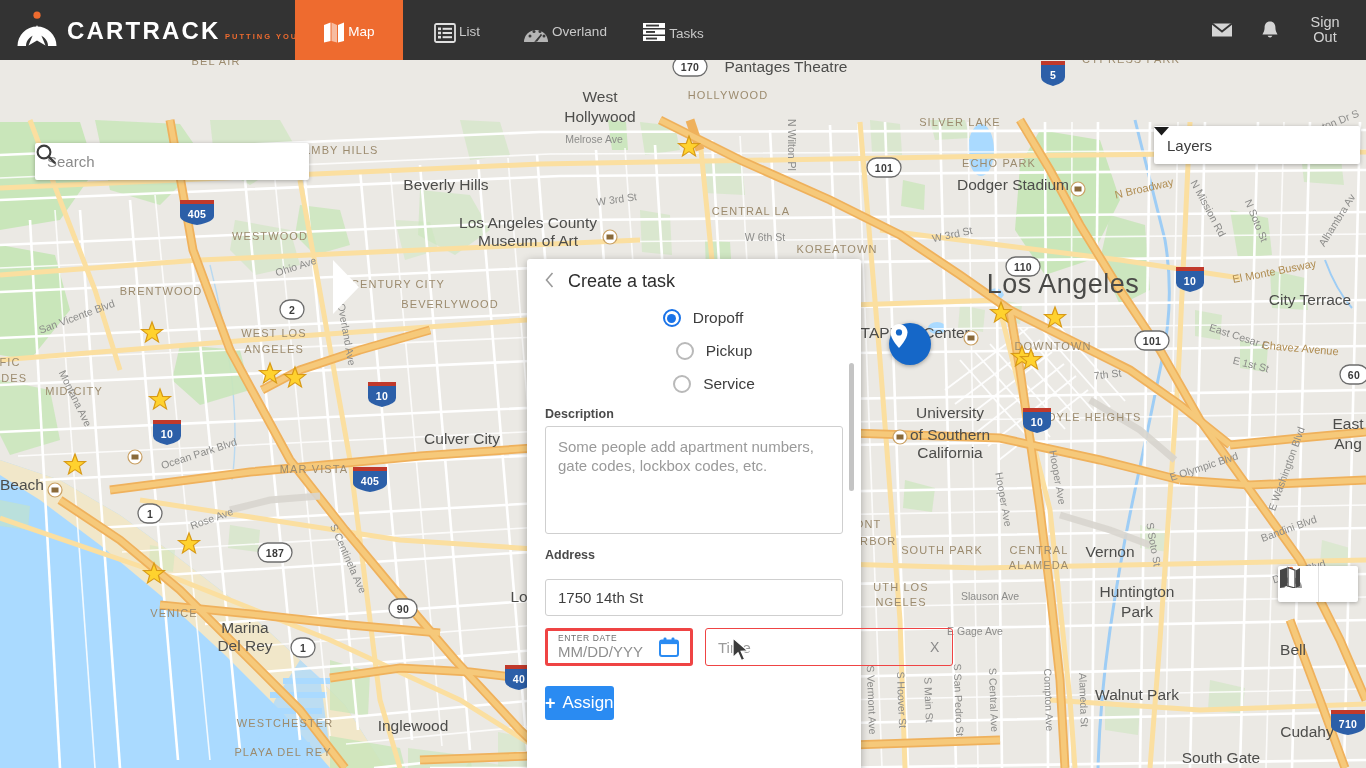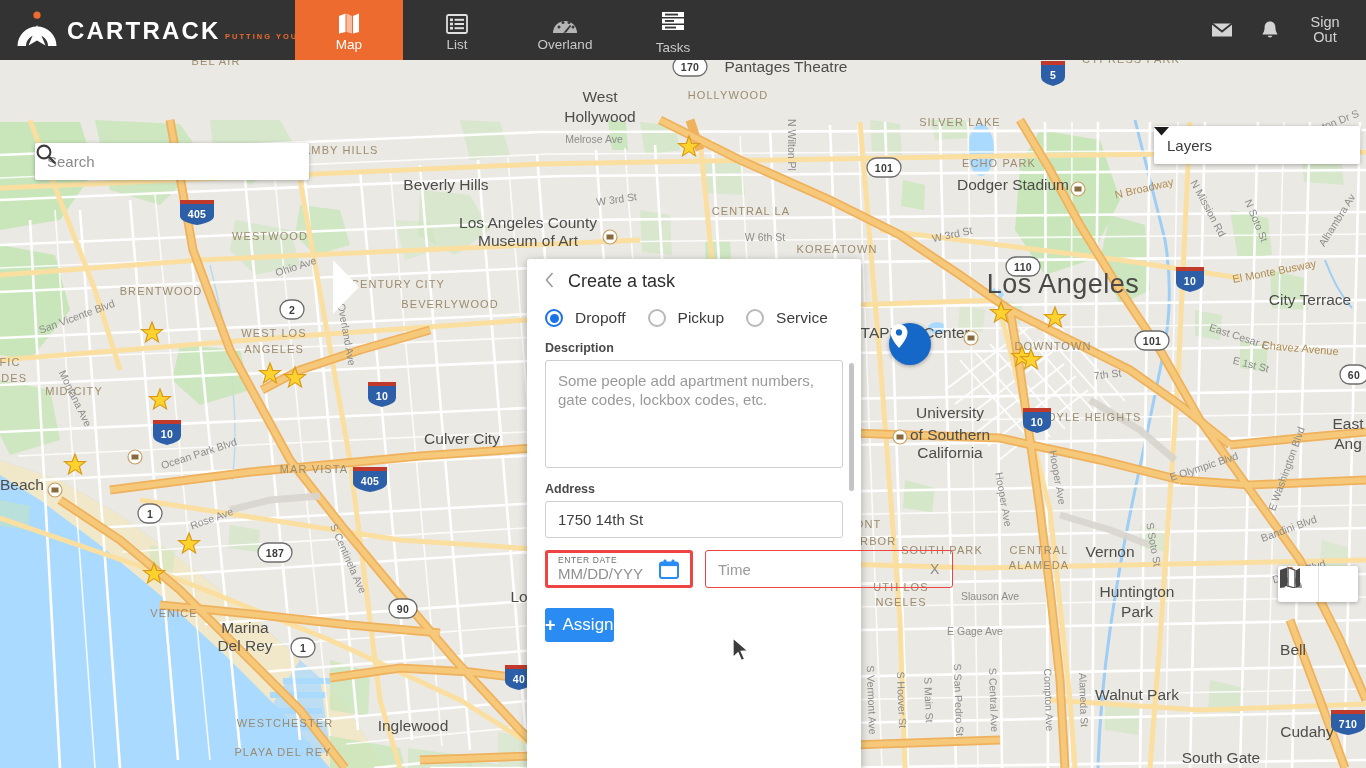--- a/index.html
+++ b/index.html
@@ -29,21 +29,21 @@
     letter-spacing: 2.2px; line-height: 1;
   }
   .logo-sub {
     color: #ee6b2f; font-size: 7.5px; font-weight: bold;
     letter-spacing: 2.0px; margin-top: 4px; text-align: right;
   }
 
   .nav { position: absolute; left: 295px; top: 0; height: 60px; display: flex; }
   .nav-item {
     width: 108px; height: 60px;
-    display: flex; flex-direction: column;
+    display: flex; flex-direction: row;
     align-items: center; justify-content: center;
     cursor: pointer; color: #c9c9c9; font-size: 13.5px;
     gap: 3px; padding-top: 2px;
   }
   .nav-item.active { background: #ee6b2f; color: #ffffff; }
   .nav-item .nav-ico { height: 24px; display: flex; align-items: flex-end; }
   .nav-item.shift-down .nav-ico { margin-bottom: 2px; }
   .nav-item.shift-down .nav-label { margin-top: 4px; }
 
   .header-right {
@@ -145,21 +145,21 @@
     border-left: 26px solid #ffffff;
     z-index: 49;
   }
   .dlg-head {
     display: flex; align-items: center;
     padding: 12px 0 0 18px; gap: 14px;
   }
   .dlg-back { color: #9a9a9a; font-size: 20px; line-height: 1; cursor: pointer; margin-top: -2px;}
   .dlg-title { font-size: 18px; color: #2f2f2f; }
 
-  .radio-row { display: flex; align-items: center; padding: 17px 0 0 18px; gap: 0px; }
+  .radio-row { display: flex; align-items: center; padding: 17px 0 0 18px; gap: 15px; flex-direction: column; }
   .radio-item { display: flex; align-items: center; cursor: pointer; }
   .radio-item .rb {
     width: 18px; height: 18px; border-radius: 50%;
     border: 2px solid #b9b9b9; background: #fff;
     display: flex; align-items: center; justify-content: center;
   }
   .radio-item.checked .rb { border-color: #1a73e8; }
   .radio-item.checked .rb::after {
     content: ""; width: 9px; height: 9px; border-radius: 50%; background: #1a73e8;
   }
@@ -176,21 +176,21 @@
   }
   .desc-box textarea {
     width: 100%; height: 100%; border: none; outline: none; resize: none;
     padding: 10px 12px; font-size: 15px; color: #555;
     font-family: "Liberation Sans", sans-serif; line-height: 19px;
     background: transparent;
   }
   .desc-box textarea::placeholder { color: #9a9a9a; }
 
   .addr-box {
-    margin: 0 18px; height: 37px;
+    margin: 12px 18px; height: 37px;
     border: 1px solid #cfcfcf; border-radius: 3px;
     display: flex; align-items: center;
   }
   .addr-box input {
     width: 100%; border: none; outline: none;
     padding: 0 12px; font-size: 15px; color: #3f3f3f;
     font-family: "Liberation Sans", sans-serif; background: transparent;
   }
 
   .dt-row { display: flex; margin: 12px 18px 0 18px; gap: 12px; }

